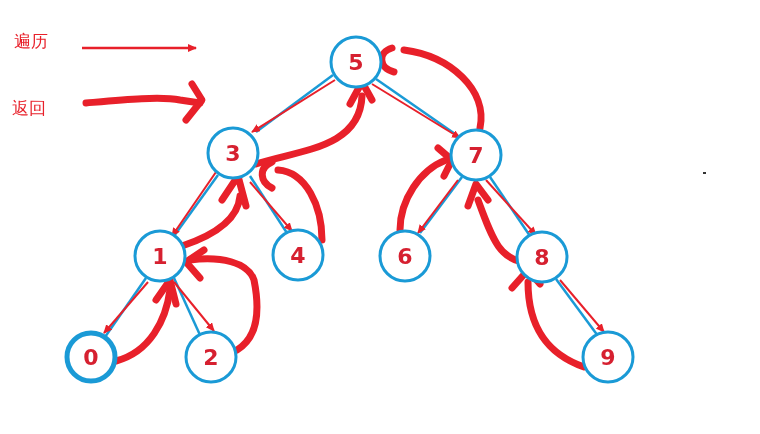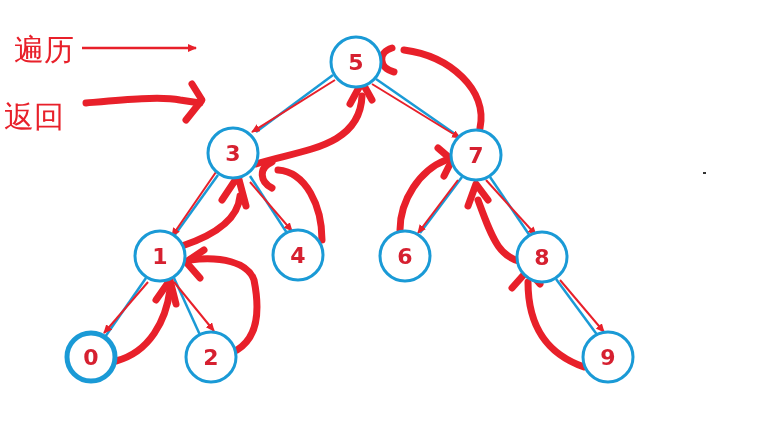--- a/index.html
+++ b/index.html
@@ -1,18 +1,18 @@
 <!DOCTYPE html>
 <html><head>
 <meta charset="utf-8">
 <style>
   html, body { margin: 0; padding: 0; background: #ffffff; }
   body { width: 760px; height: 434px; position: relative; overflow: hidden; font-family: "DejaVu Sans", sans-serif; }
   #canvas { position: absolute; left: 0; top: 0; }
-  .legend-label { position: absolute; font-family: "DejaVu Sans", sans-serif; font-size: 30px; color: #e8202a; }
+  .legend-label { position: absolute; font-family: "DejaVu Sans", sans-serif; font-size: 17px; color: #e8202a; }
   .node-label { font-family: "DejaVu Sans", sans-serif; font-weight: bold; font-size: 22px; fill: #d62030; }
 </style>
 </head>
 <body>
 
 <svg id="canvas" width="760" height="434" viewBox="0 0 760 434">
   <defs>
     <marker id="thinhead" markerWidth="10" markerHeight="10" refX="8" refY="4" orient="auto" markerUnits="userSpaceOnUse">
       <path d="M0,0 L9,4 L0,8 z" fill="#e8202a"></path>
     </marker>
@@ -111,13 +111,13 @@
     <g>
         <circle cx="608" cy="357" r="25" fill="#fff" stroke="#1a9ad6" stroke-width="3"></circle>
         <text class="node-label" x="608" y="365" text-anchor="middle">9</text>
       </g>
   </g>
 
   <rect x="703" y="172" width="3" height="2" fill="#333"></rect>
 </svg>
 
 <div class="legend-label" style="left:14px; top:30px;">遍历</div>
-<div class="legend-label" style="left:4px; top:97px;">返回</div>
+<div class="legend-label" style="left:12px; top:97px;">返回</div>
 
 </body></html>

